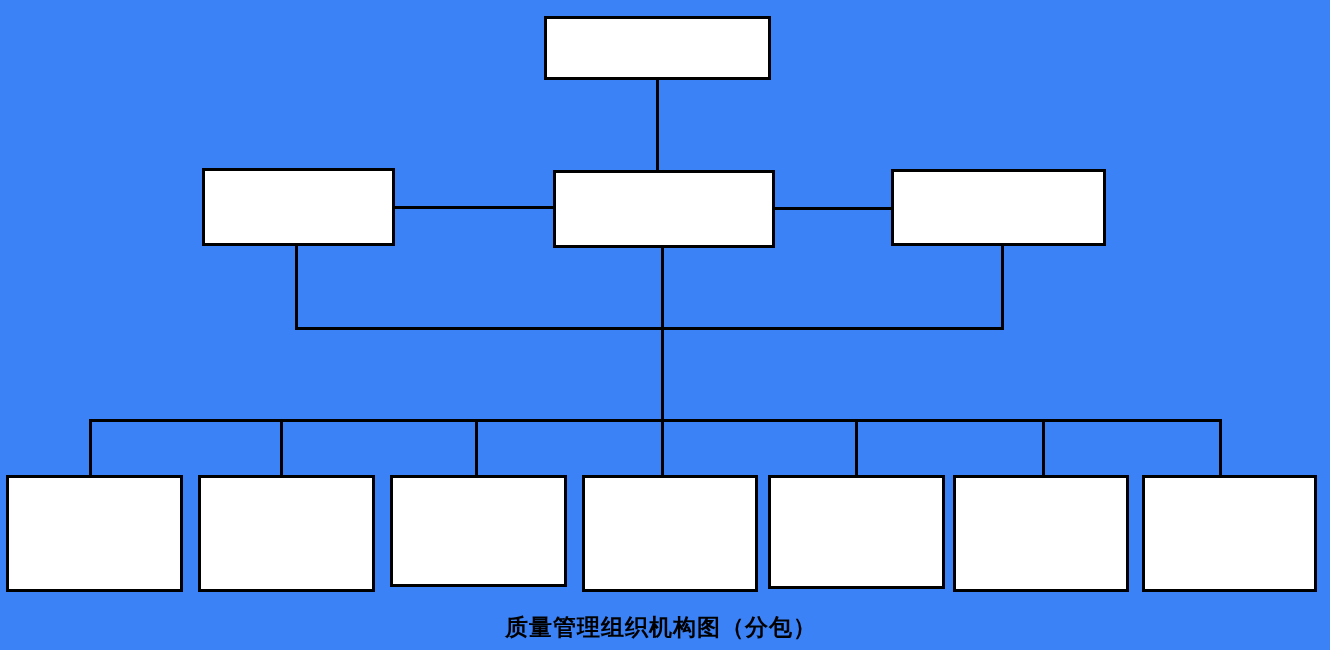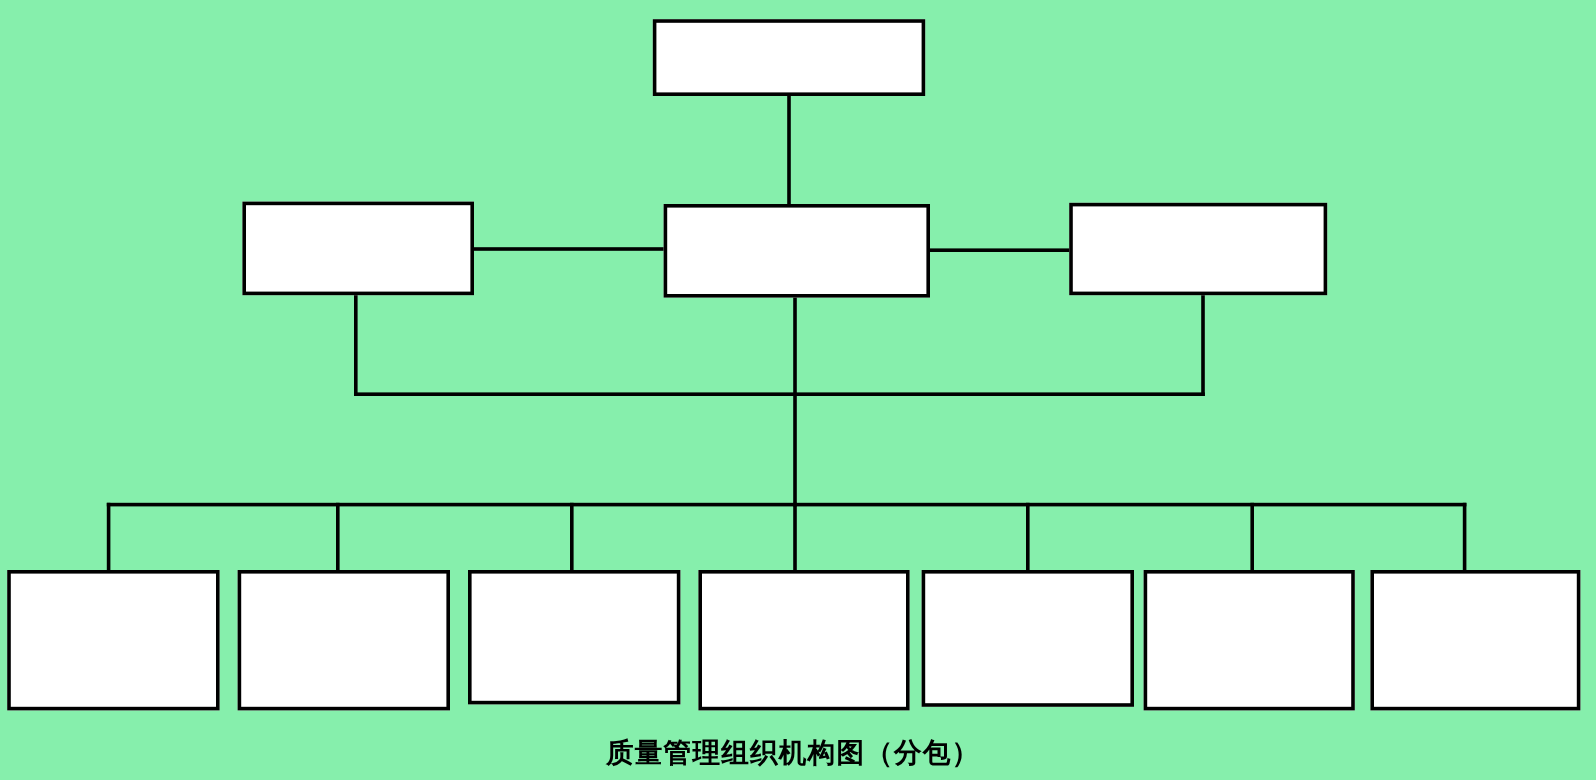--- a/index.html
+++ b/index.html
@@ -4,21 +4,21 @@
 <style>
   html, body {
     margin: 0;
     padding: 0;
     background: #ffffff;
   }
   #canvas {
     position: relative;
     width: 1330px;
     height: 650px;
-    background: #86efac;
+    background: #3b82f6;
     overflow: hidden;
     font-family: "DejaVu Serif", "Liberation Serif", serif;
   }
   .org-box {
     position: absolute;
     box-sizing: border-box;
     border: 3px solid #000000;
     background: #ffffff;
     display: flex;
     align-items: center;

